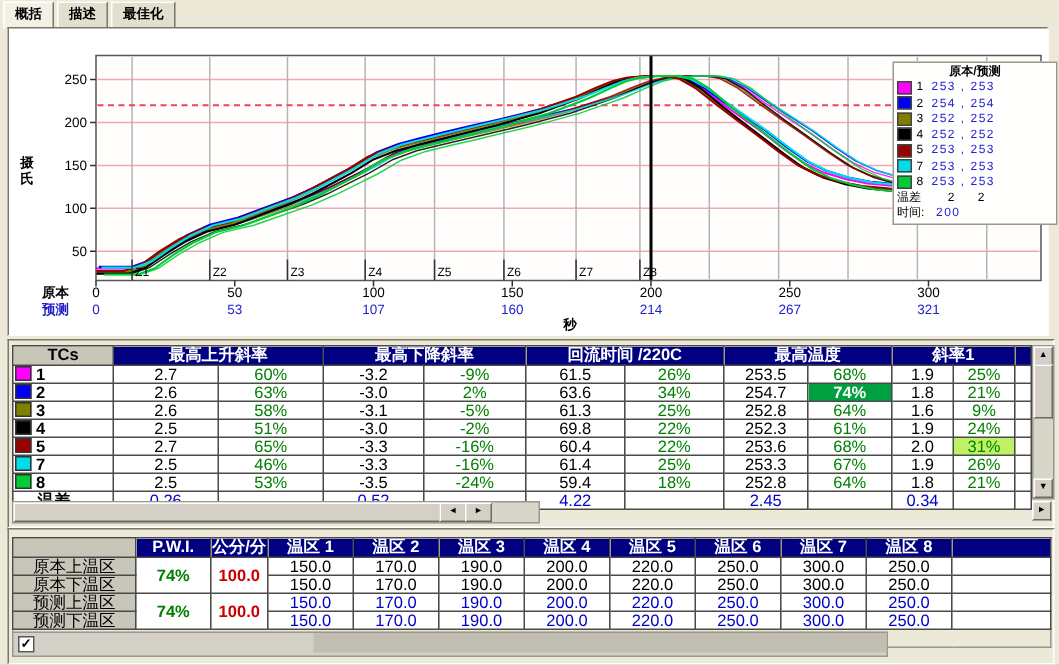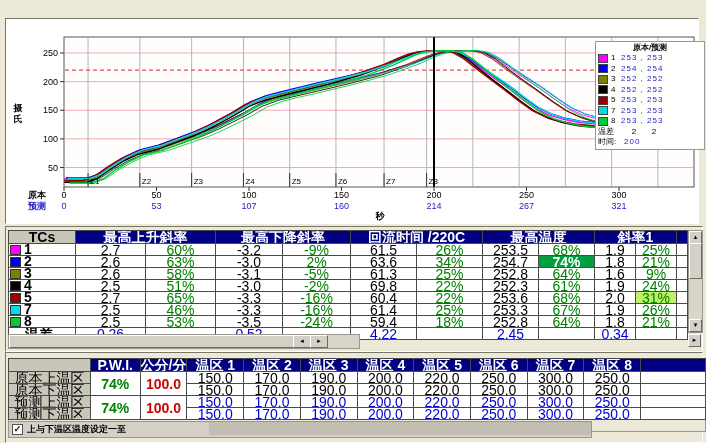--- a/index.html
+++ b/index.html
@@ -19,21 +19,21 @@
   
   #legend{position:absolute;left:589px;top:22px;width:104px;background:#fffffe;
           border:1px solid #9a988c;font-size:8px;line-height:10px;padding:1px 2px;}
   #legend .title{text-align:center;font-weight:bold;}
   .lg-row{display:flex;align-items:center;height:10.5px;}
   .lg-chip{display:inline-block;width:8px;height:7px;margin-right:3px;border:1px solid #444;}
   .lg-tc{width:10px;}
   .lg-val{color:#2222cc;letter-spacing:1px;}
   .lg-black{color:#000;}
   
-  table{border-collapse:collapse;table-layout:fixed;font-size:14px;}
+  table{border-collapse:collapse;table-layout:fixed;font-size:11px;}
   td,th{border:1px solid #4a4a4a;padding:0;height:11px;line-height:10px;text-align:center;
         overflow:hidden;white-space:nowrap;}
   th{background:#000080;color:#fff;font-weight:bold;height:12px;}
   th.graycell{background:#c8c5b9;color:#000;}
   .tc-cell{text-align:left;background:#fff;}
   .chip{display:inline-block;width:9px;height:8px;margin:0 3px 0 1px;border:1px solid #333;vertical-align:-1px;}
   .pct{color:#008000;}
   .hl{background:#00a040;color:#fff;font-weight:bold;}
   .bluetext{color:#0000cc;}
   .greentext{color:#008000;font-weight:bold;}
@@ -50,20 +50,25 @@
   #chkrow .darkseg{position:absolute;left:200px;top:0;width:382px;height:13px;background:#c2bfb2;}
   #chkbox{width:9px;height:9px;background:#fff;border:1px solid #555;margin:0 4px 0 3px;
           font-size:9px;line-height:8px;text-align:center;font-weight:bold;cursor:pointer;z-index:2;}
   #chklabel{font-weight:bold;z-index:2;}
 </style>
 </head>
 <body>
 
 <div id="app">
 
+  <div class="tabbar">
+    <div class="tab active">概括</div>
+    <div class="tab">描述</div>
+    <div class="tab">最佳化</div>
+  </div>
 
   <div id="chart-panel" class="panel">
     <div id="chart-svg"><svg width="690" height="202" viewBox="0 0 690 202">
           <defs>
             <clipPath id="pc">
               <rect x="58" y="18" width="630" height="150"></rect>
             </clipPath>
           </defs>
           <rect x="58" y="18" width="630" height="150" fill="#fffefd" stroke="none"></rect>
           <line x1="59" y1="148.546" x2="687" y2="148.546" stroke="#f0a8b8" stroke-width="1"></line>
@@ -447,16 +452,15 @@
           <tr style="height:5px">
             <td colspan="12" style="background:#ece9d8;border-color:#9a988c"></td>
           </tr>
         </tbody>
       </table>
     </div>
 
   <div id="chkrow">
     <div class="darkseg"></div>
     <div id="chkbox">✓</div>
-    <div id="chklabel">上与下温区温度设定一至</div>
   </div>
 
 </div>
 
 </body></html>

